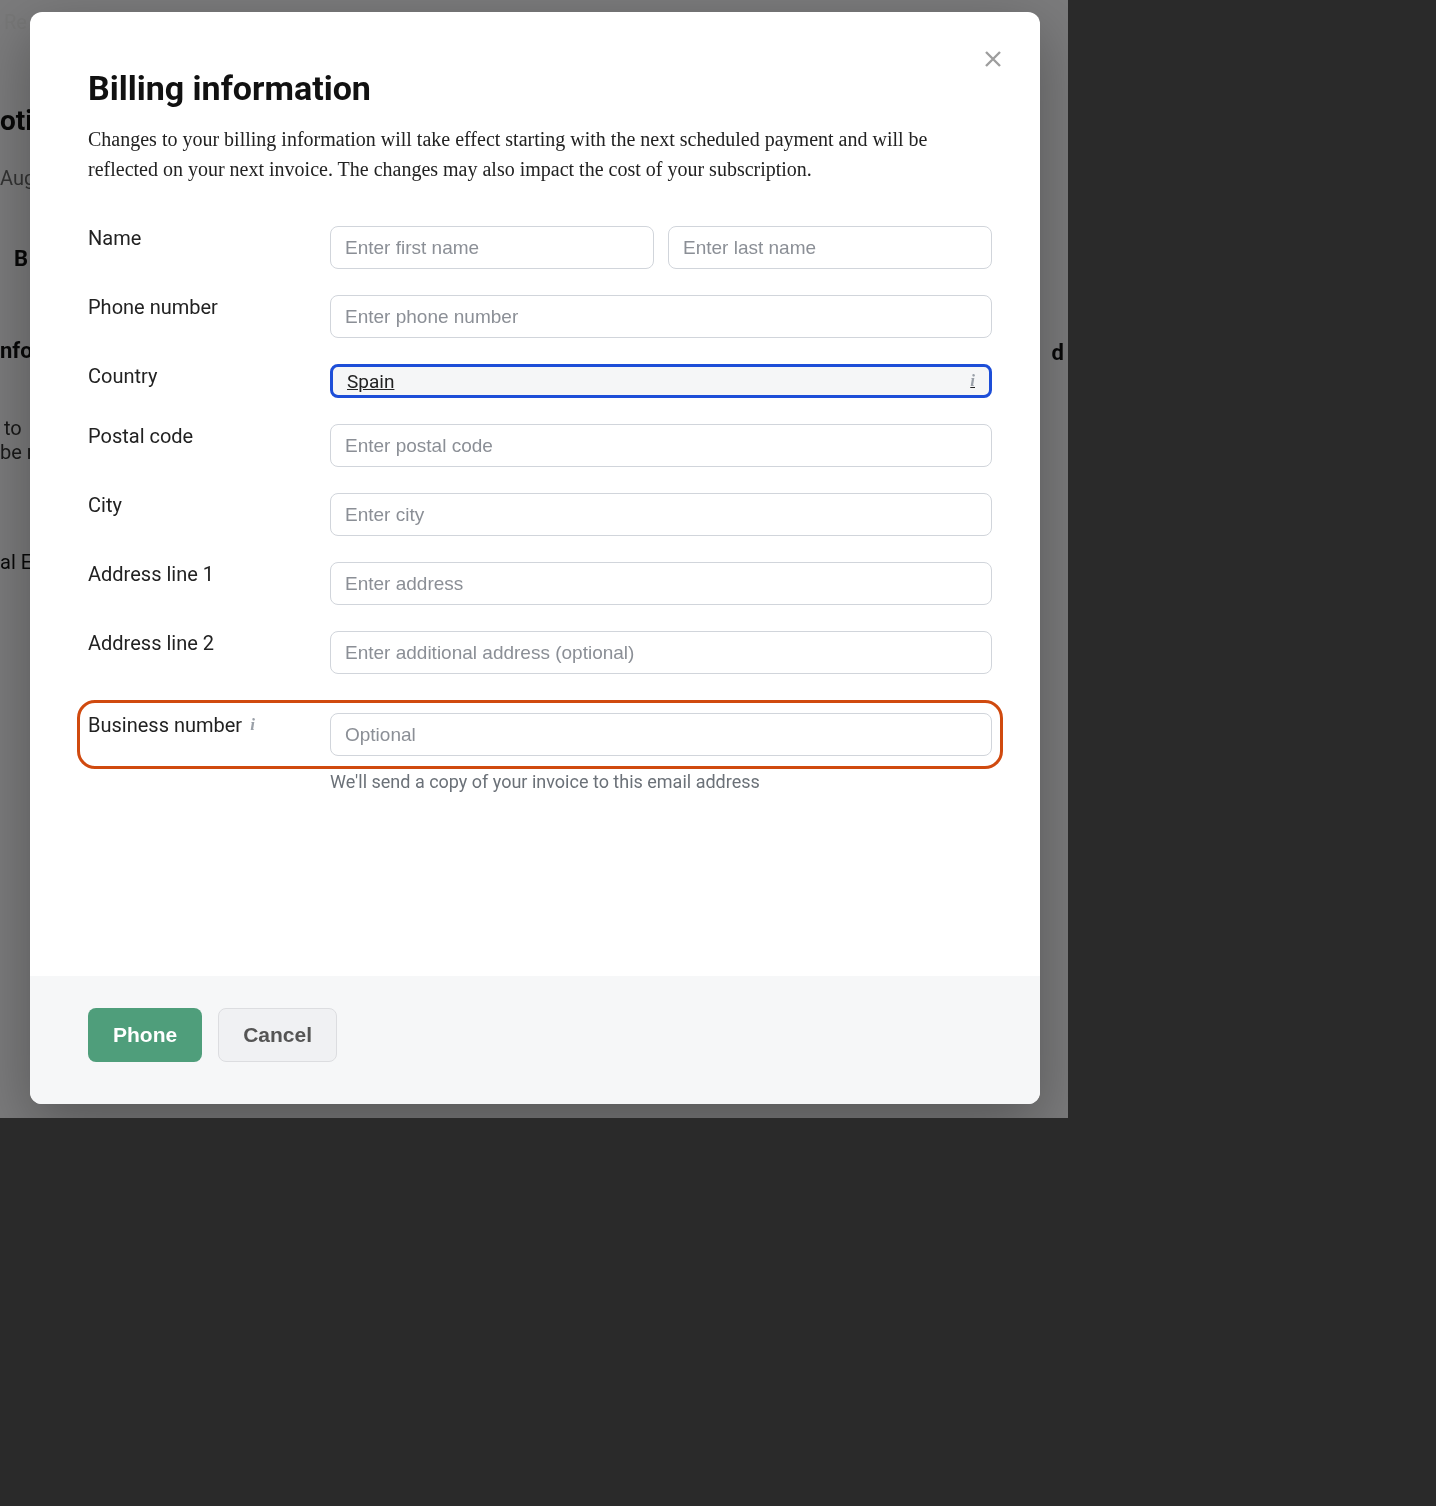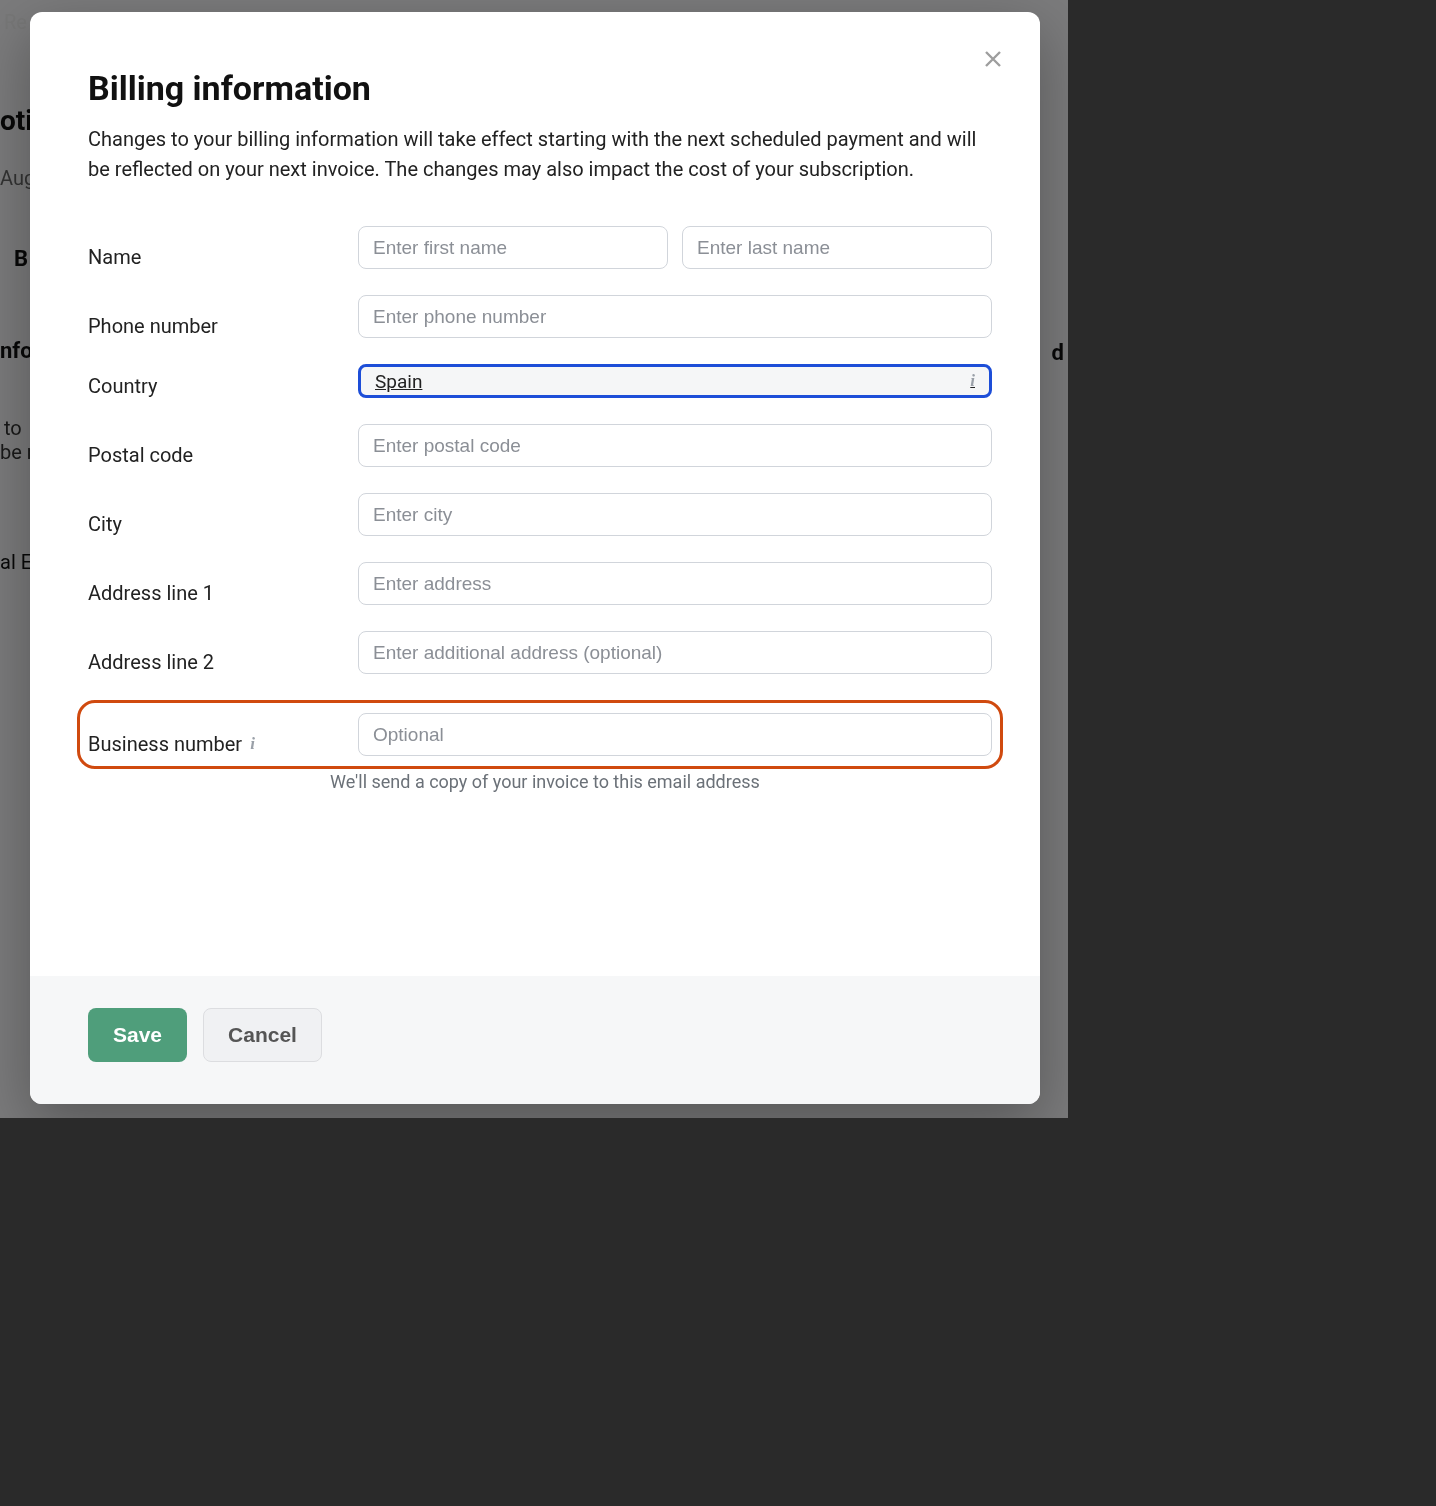--- a/index.html
+++ b/index.html
@@ -69,26 +69,26 @@
       font-size: 34px;
       font-weight: 700;
       color: #111;
       margin-bottom: 16px;
     }
     .subtitle {
       font-size: 20px;
       color: #222;
       line-height: 1.5;
       margin-bottom: 42px;
+      font-family: Liberation Serif, serif;
     }
     .form-row {
       display: flex;
-      align-items: flex-end;
+      align-items: flex-start;
       margin-bottom: 26px;
-      gap: 28px;
     }
     .form-row.highlighted {
       border: 3px solid #d04a0f;
       border-radius: 18px;
       padding: 10px 8px;
       margin-left: -11px;
       margin-right: -11px;
       margin-bottom: 16px;
     }
     .label-col {
@@ -259,16 +259,16 @@
       </div>
       <div class="field-col">
         <input class="input" placeholder="Optional" style="">
       </div>
     </div>
 
     <div class="helper-text">We'll send a copy of your invoice to this email address</div>
   </div>
 
   <div class="modal-footer">
-    <button class="btn btn-primary">Save</button>
+    <button class="btn btn-primary">Phone</button>
     <button class="btn btn-secondary">Cancel</button>
   </div>
 </div>
 
 </body></html>

